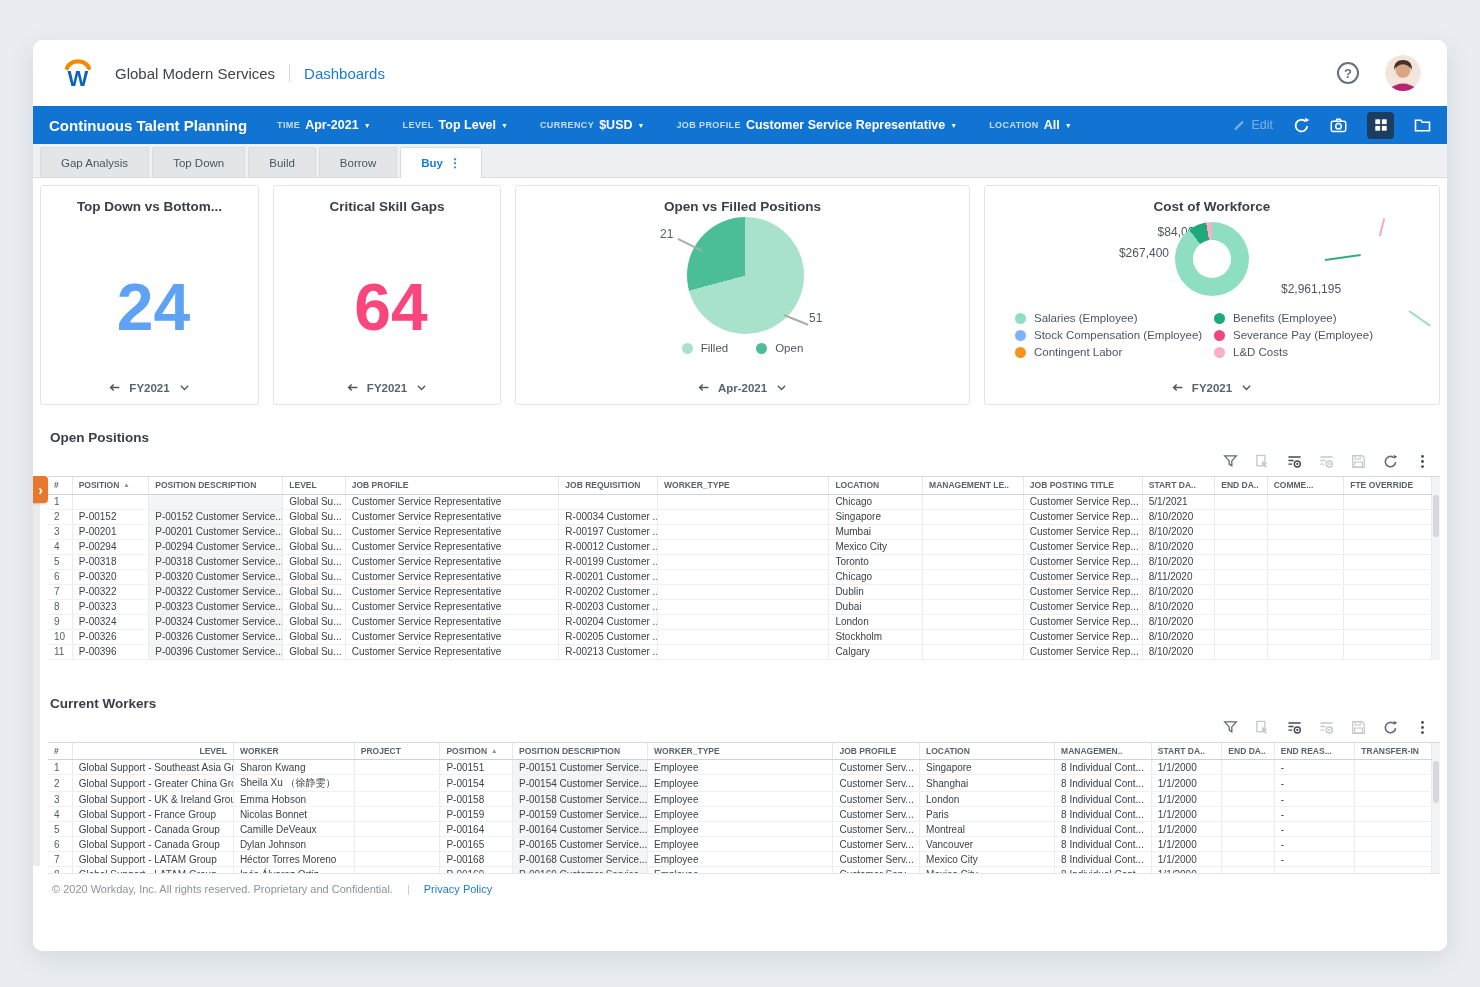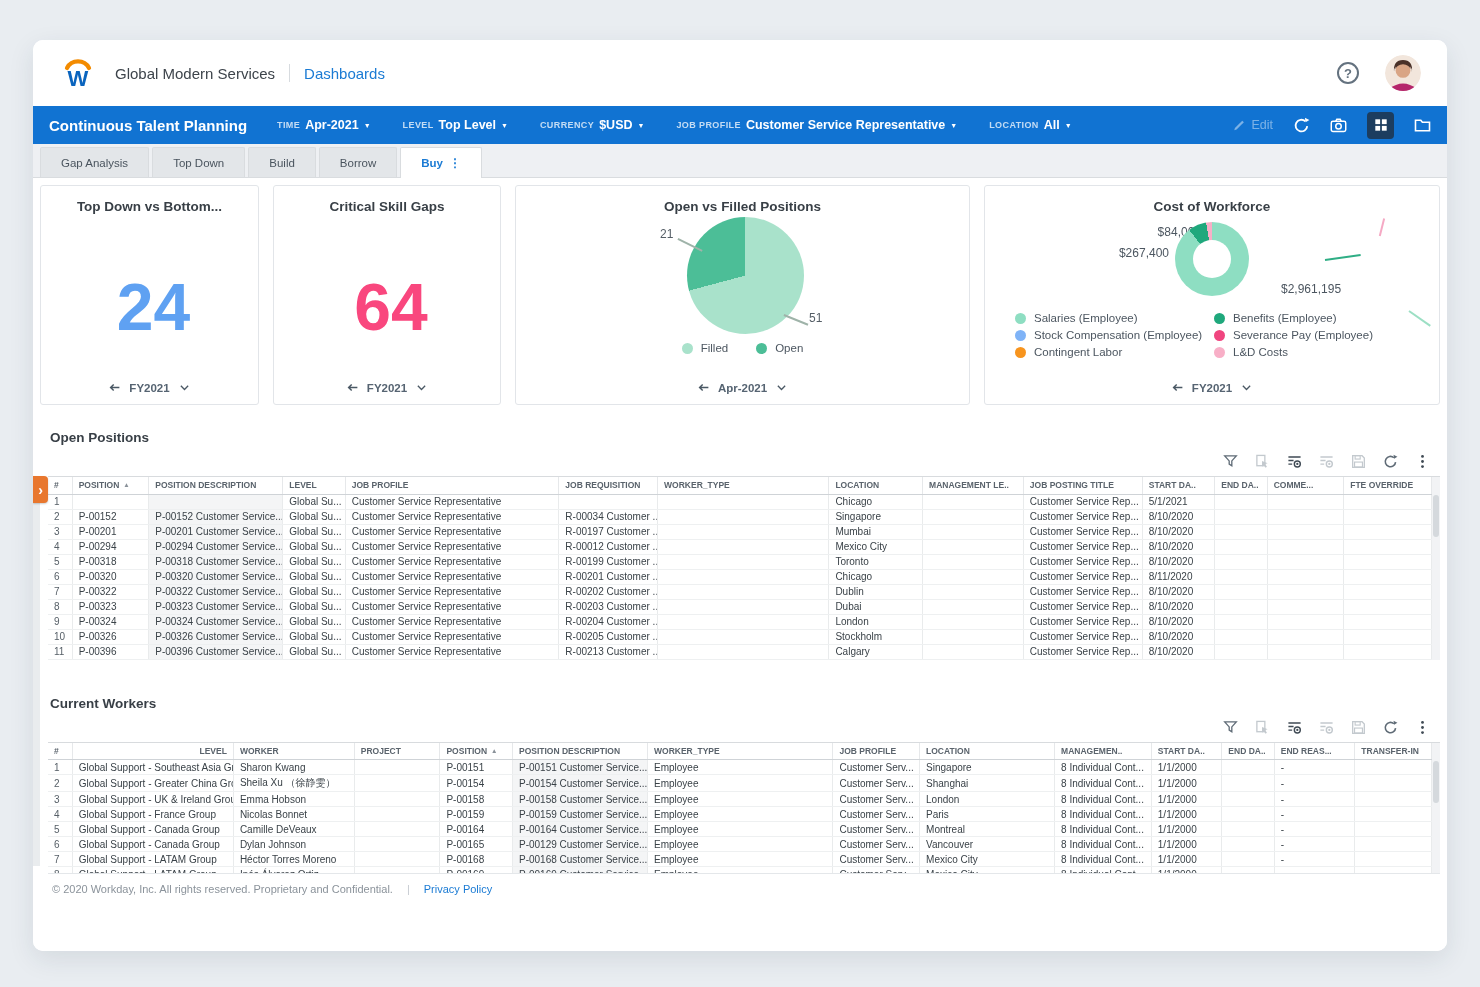--- a/index.html
+++ b/index.html
@@ -780,21 +780,21 @@
                   <td></td>
                   <td>-</td>
                   <td></td>
                 </tr>
                 <tr>
                   <td class="rownum">6</td>
                   <td>Global Support - Canada Group</td>
                   <td>Dylan Johnson</td>
                   <td></td>
                   <td>P-00165</td>
-                  <td class="shade">P-00129 Customer Service...</td>
+                  <td class="shade">P-00165 Customer Service...</td>
                   <td>Employee</td>
                   <td>Customer Serv...</td>
                   <td>Vancouver</td>
                   <td>8 Individual Cont...</td>
                   <td>1/1/2000</td>
                   <td></td>
                   <td>-</td>
                   <td></td>
                 </tr>
                 <tr>

